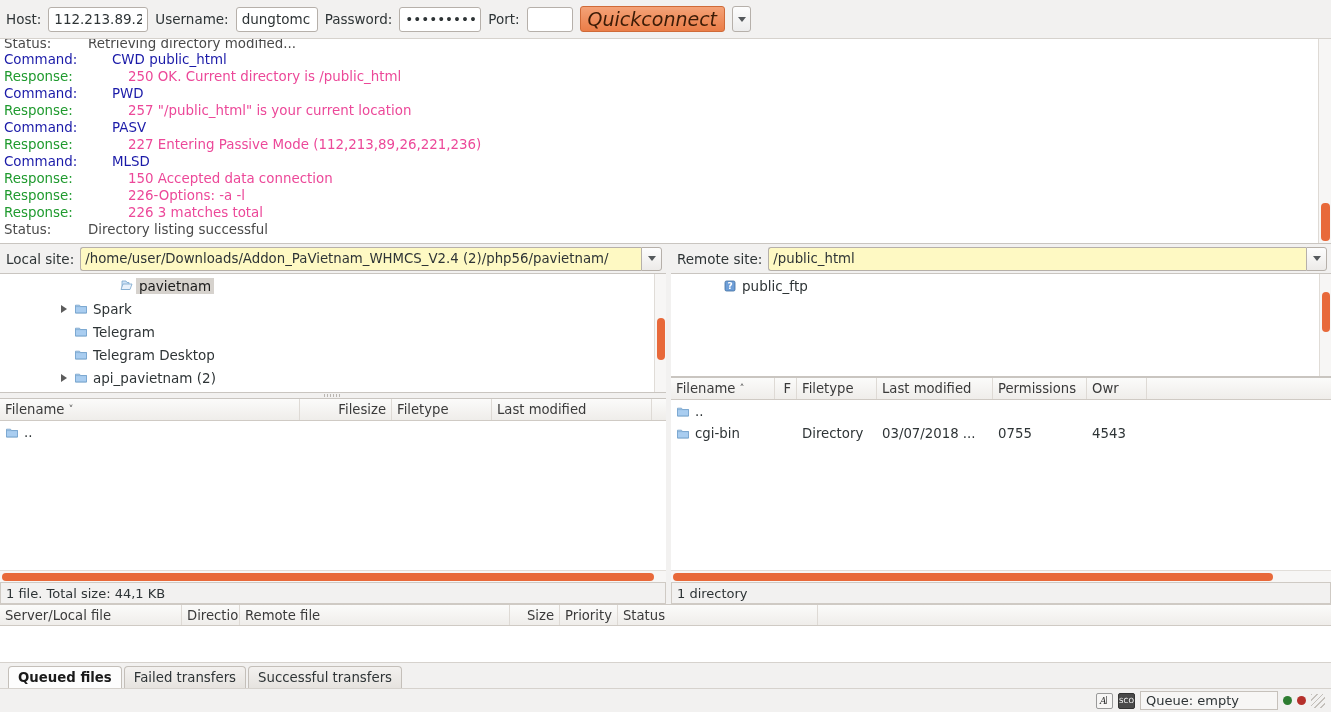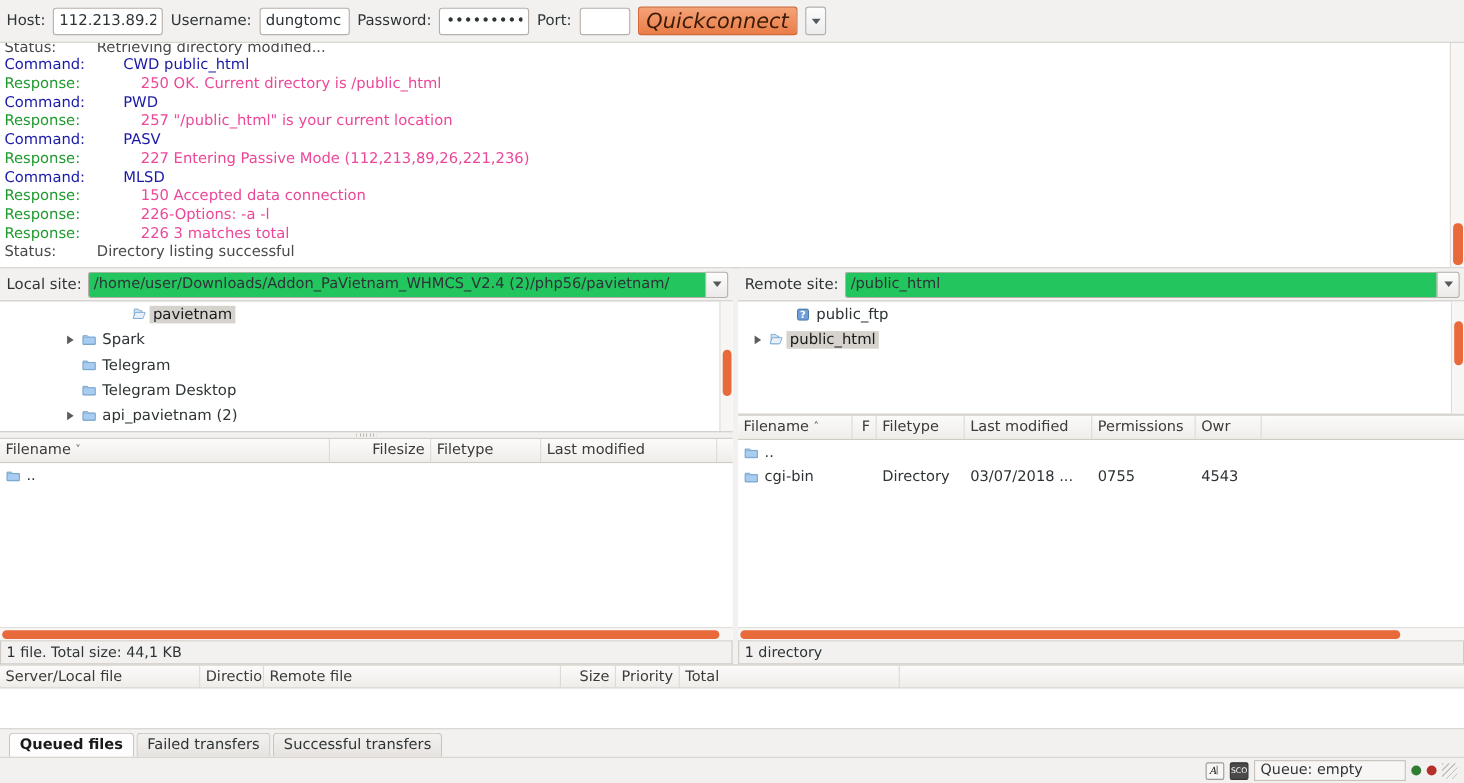--- a/index.html
+++ b/index.html
@@ -112,21 +112,21 @@
   }
   .site-label { font-size: 13.5px; white-space: nowrap; }
   .site-combo {
     flex: 1 1 auto; display: flex; align-items: stretch;
     height: 24px; min-width: 0;
   }
   .site-combo .field {
     flex: 1 1 auto;
     border: 1px solid #b6b0aa; border-right: none;
     border-radius: 3px 0 0 3px;
-    background: #22c55e;
+    background: #fef9c3;
     display: flex; align-items: center;
     padding: 0 4px;
     font-size: 13.3px;
     overflow: hidden; white-space: nowrap;
     color: #2e3436;
   }
   .site-combo .arrowbox {
     width: 21px; flex: 0 0 21px;
     border: 1px solid #b6b0aa;
     border-radius: 0 3px 3px 0;
@@ -461,30 +461,20 @@
             <div class="treerow" style="padding-left: 34px;">
               <span class="twist none"></span>
               <span class="ficon">
                 <svg width="14" height="13" viewBox="0 0 14 13">
                   <rect x="2" y="2" width="10" height="10" rx="1.5" fill="#6f9fd8" stroke="#3f6d9e" stroke-width="0.8"></rect>
                   <text x="7" y="10" font-size="9" font-family="DejaVu Sans, sans-serif" fill="#fff" text-anchor="middle" font-weight="bold">?</text>
                 </svg>
               </span>
               <span class="tlabel">public_ftp</span>
             </div>
-            <div class="treerow" style="padding-left: 10px;">
-              <span class="twist closed"></span>
-              <span class="ficon">
-                <svg width="14" height="13" viewBox="0 0 14 13">
-                  <path d="M2 2h4l1 1.5h2v7H2z" fill="#cfe3f7" stroke="#7aa6cc" stroke-width="0.8"></path>
-                  <path d="M3 5h9l-2 5.5H1z" fill="#e8f1fb" stroke="#7aa6cc" stroke-width="0.8"></path>
-                </svg>
-              </span>
-              <span class="tlabel sel">public_html</span>
-            </div>
           </div>
         <div class="tree-vscroll">
           <div class="thumb" style="top:18px;height:40px;"></div>
         </div>
       </div>
 
       <div class="listpane">
         <div class="lhead" id="remote-head">
             <div class="hc" style="width: 104px; flex: 0 0 104px;">
               <span>Filename</span>
@@ -549,21 +539,21 @@
     </div>
   </div>
 
   <div class="queue">
     <div class="qhead" id="queue-head">
         <div class="hc" style="width: 182px; flex: 0 0 182px;">Server/Local file</div>
         <div class="hc" style="width: 58px; flex: 0 0 58px;">Directio</div>
         <div class="hc" style="width: 270px; flex: 0 0 270px;">Remote file</div>
         <div class="hc r" style="width: 50px; flex: 0 0 50px;">Size</div>
         <div class="hc" style="width: 58px; flex: 0 0 58px;">Priority</div>
-        <div class="hc" style="width: 200px; flex: 0 0 200px;">Total</div>
+        <div class="hc" style="width: 200px; flex: 0 0 200px;">Status</div>
       </div>
     <div class="qbody"></div>
     <div class="tabs">
       <div id="tabstrip" style="display:flex;gap:2px;align-items:flex-end;">
           <div class="tab active">Queued files</div>
           <div class="tab">Failed transfers</div>
           <div class="tab">Successful transfers</div>
         </div>
       <div class="tabstrip-fill"></div>
     </div>

